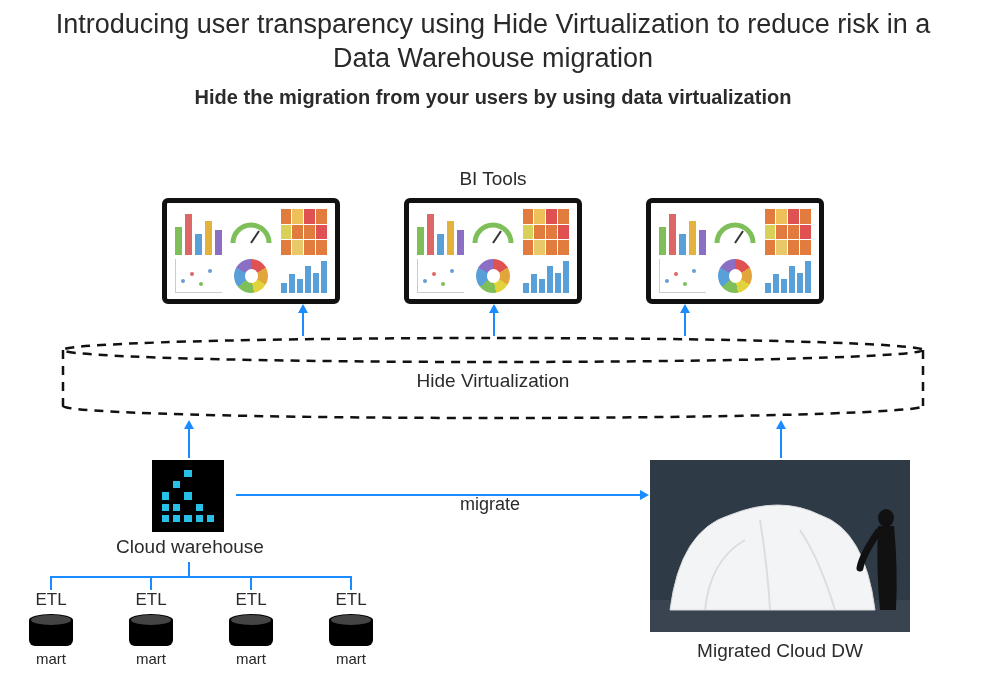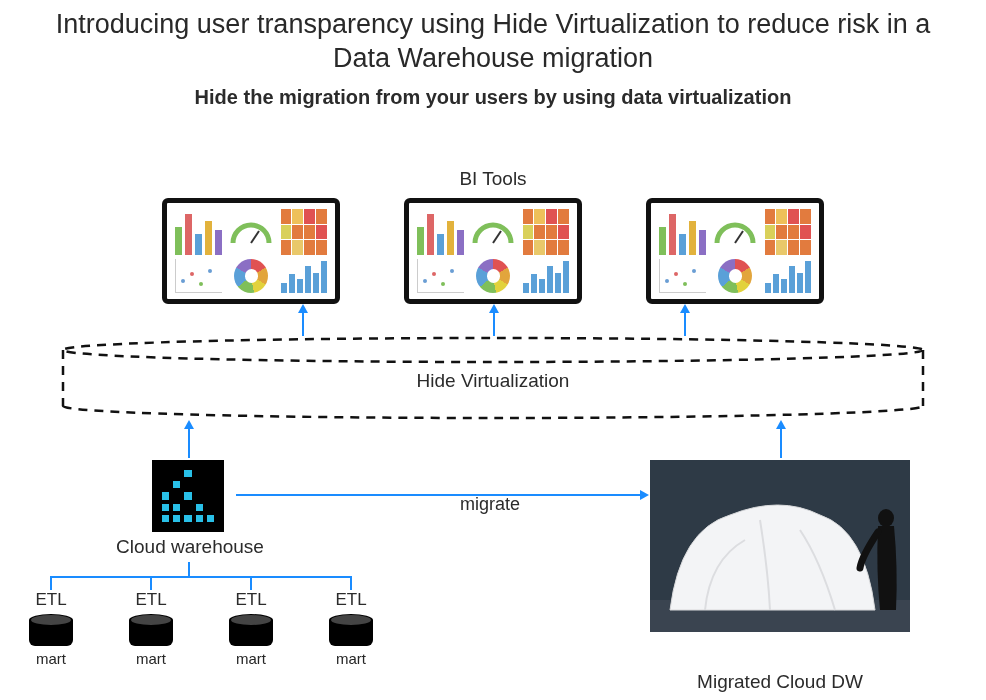--- a/index.html
+++ b/index.html
@@ -134,21 +134,21 @@
     border-left:9px solid #1a8cff;
   }
   .mig-label{top:466px; left:420px; width:140px; font-weight:400; font-size:18px;margin-top:28px;}
 
   
   .cloud-img{
     position:absolute; left:650px; top:460px; width:260px; height:172px;
     background:#2a3440; overflow:hidden;
   }
   .cloud-img svg{width:100%;height:100%;}
-  .cloud-label{top:671px; left:650px; width:260px;}
+  .cloud-label{top:640px; left:650px; width:260px;}
 
   
   .etl-tree{position:absolute; left:30px; top:562px; width:400px; height:130px;}
   .trunk{position:absolute; left:158px; top:0; width:2px; height:14px; background:#1a8cff;}
   .hbar{position:absolute; left:20px; top:14px; width:300px; height:2px; background:#1a8cff;}
   .branch{position:absolute; top:14px; width:2px; height:14px; background:#1a8cff;}
   .b1{left:20px;} .b2{left:120px;} .b3{left:220px;} .b4{left:320px;}
   .etl-col{position:absolute; top:28px; width:70px; text-align:center;}
   .c1{left:-14px;} .c2{left:86px;} .c3{left:186px;} .c4{left:286px;}
   .etl-text{font-size:17px; font-weight:400; color:#2b2b2b;}

